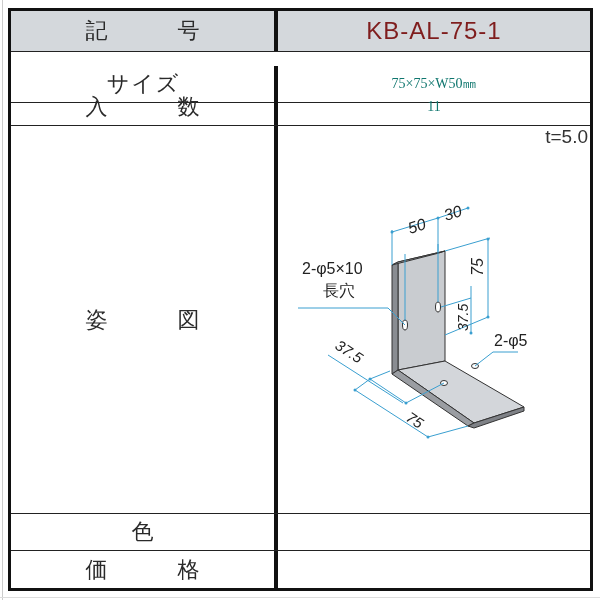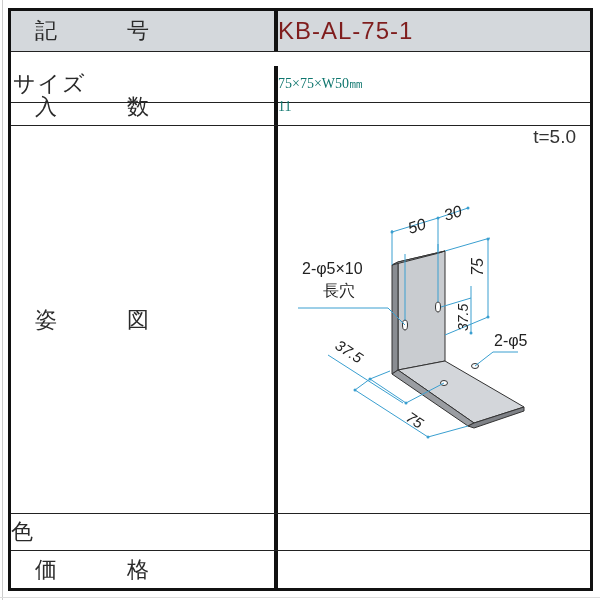--- a/index.html
+++ b/index.html
@@ -5,34 +5,34 @@
   html, body { margin:0; padding:0; background:#ffffff; }
   body { width:600px; height:600px; position:relative; overflow:hidden;
          font-family:"DejaVu Sans", "Liberation Sans", sans-serif; color:#333; }
   .frame { position:absolute; left:0; top:0; width:600px; height:600px; }
   .edge-left { position:absolute; left:2px; top:0; width:1px; height:600px; background:#ccc; }
   .edge-bottom { position:absolute; left:0; top:597px; width:600px; height:1px; background:#ddd; }
   .tbl { position:absolute; left:8px; top:8px; width:585px; height:583px;
          border:3px solid #111; box-sizing:border-box; }
   .row { position:absolute; left:0; width:100%; box-sizing:border-box; border-bottom:1.5px solid #222; }
   .row.last { border-bottom:none; }
-  .cell-l, .cell-r { position:absolute; top:0; height:100%; display:flex; align-items:center; }
+  .cell-l, .cell-r { position:absolute; top:0; height:100%; display:flex; align-items:center; justify-content:center; }
   .cell-l { left:0; width:263px; }
   .cell-r { left:267px; right:0; }
   .vdiv { position:absolute; left:263px; top:0; width:4px; height:100%; background:#111; }
   .hdr { background:#d4d8dc; }
   .lbl { font-size:22px; letter-spacing:18px; padding-left:18px; color:#2a2a2a; }
   .lbl.sm { letter-spacing:2px; padding-left:2px; }
   .lbl.wide { letter-spacing:24px; padding-left:24px; }
   .val { font-size:14px; color:#0f766e; font-family:Liberation Serif, serif; }
   .code { font-size:24px; color:#7f1d1d; font-family:Liberation Sans, sans-serif; letter-spacing:1px; }
   .colors { font-size:19px; color:#444; font-family:"Liberation Sans", sans-serif; letter-spacing:0.5px; }
   .price { font-size:26px; font-weight:bold; color:#111; font-family:"Liberation Sans", sans-serif; }
   .price .yen { margin-right:22px; }
-  .thick { position:absolute; right:0; top:0; font-size:19px; color:#333; font-family:"Liberation Sans", sans-serif; padding-right:14px; }
+  .thick { position:absolute; right:0; top:0; font-size:19px; color:#333; font-family:"Liberation Sans", sans-serif; padding-right:2px; }
   .drawing { position:absolute; left:0; top:0; width:318px; height:386px; }
   .svgtext { font-family:"Liberation Sans", sans-serif; fill:#222; }
 </style>
 </head>
 <body>
 
 <div class="frame">
   <div class="edge-left"></div>
   <div class="edge-bottom"></div>
 

